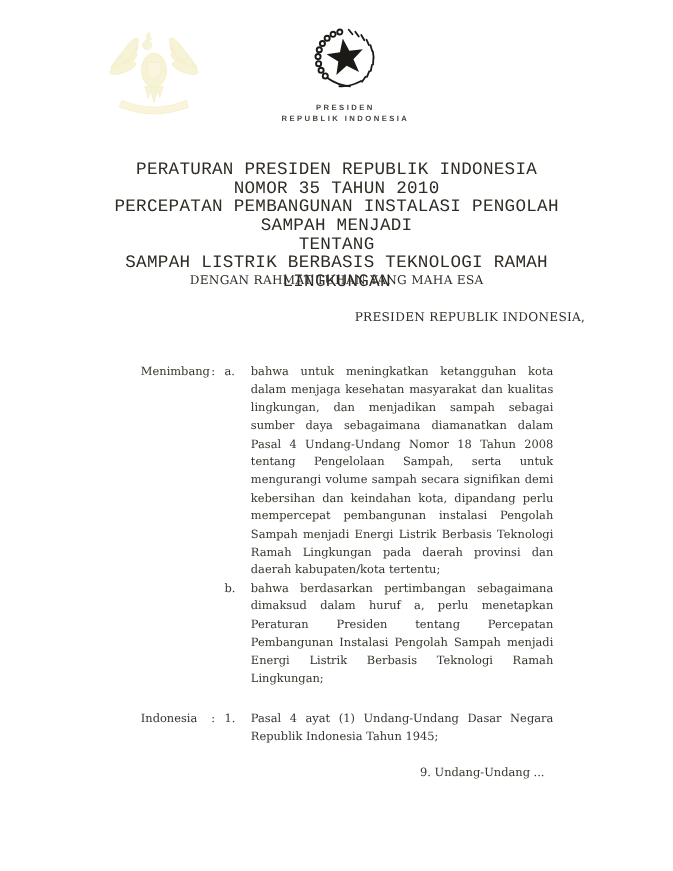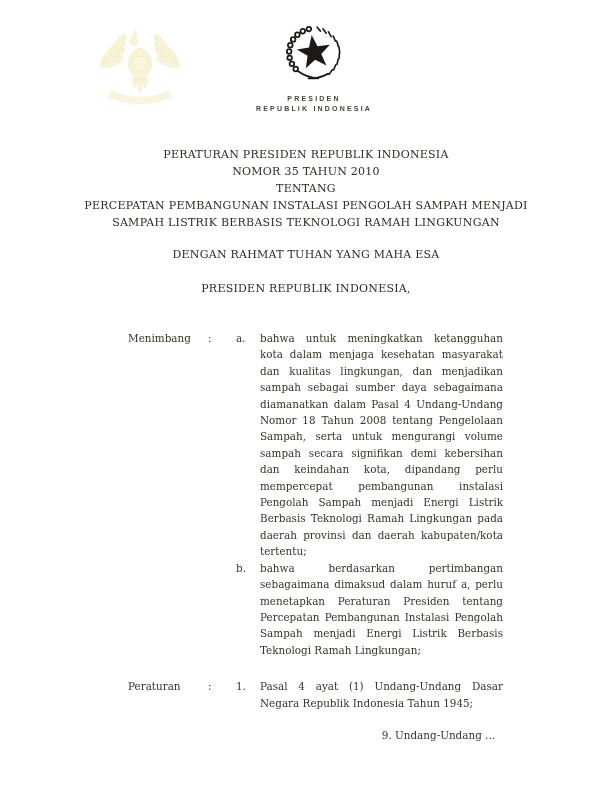--- a/index.html
+++ b/index.html
@@ -15,31 +15,32 @@
   
   .seal { position:absolute; left:272px; top:24px; width:84px; height:68px; }
   .seal-caption {
     position:absolute; left:232px; top:94px; width:164px;
     text-align:center; font-family:"Liberation Sans","DejaVu Sans",sans-serif;
     font-size:7px; line-height:9.5px; letter-spacing:2.2px; color:#4a443d; font-weight:bold;
   }
   
   .title-block {
     position:absolute; left:80px; top:146px; width:452px;
-    text-align:center; font-size:11px; line-height:17px; letter-spacing:.25px;
+    text-align:center; font-size:16px; line-height:17px; letter-spacing:.25px;
     color:#2f2b25;
+    font-family:Liberation Mono, monospace;
   }
   .centered-line { position:absolute; left:80px; width:452px; text-align:center;
     font-size:11px; letter-spacing:.25px; color:#2f2b25; }
   .invocation { top:248px; }
-  .authority  { top:282px; }
+  .authority  { top:282px;text-align:right; }
   
   .doc-body { position:absolute; left:128px; top:330px; width:375px;
     font-size:10.4px; line-height:16.4px; }
-  .clause { display:flex; align-items:flex-start;gap:16px; }
+  .clause { display:flex; align-items:flex-start; }
   .clause-label { width:64px; flex:0 0 64px; }
   .clause-colon { width:12px; flex:0 0 12px; }
   .clause-items { flex:1 1 auto; }
   .clause-item { display:flex; align-items:flex-start; }
   .item-marker { width:24px; flex:0 0 24px; }
   .item-text { flex:1 1 auto; text-align:justify; }
   .recalling { margin-top:20px; }
   .catchword { margin-top:16px; text-align:right; padding-right:8px; }
 </style>
 </head>
@@ -117,22 +118,22 @@
   </svg>
 
   <div class="seal-caption">
     <div>PRESIDEN</div>
     <div>REPUBLIK INDONESIA</div>
   </div>
 
   <div class="title-block">
     <div>PERATURAN PRESIDEN REPUBLIK INDONESIA</div>
     <div>NOMOR 35 TAHUN 2010</div>
+    <div>PERCEPATAN PEMBANGUNAN INSTALASI PENGOLAH SAMPAH MENJADI</div>
     <div>TENTANG</div>
-    <div>PERCEPATAN PEMBANGUNAN INSTALASI PENGOLAH SAMPAH MENJADI</div>
     <div>SAMPAH LISTRIK BERBASIS TEKNOLOGI RAMAH LINGKUNGAN</div>
   </div>
 
   <div class="centered-line invocation">DENGAN RAHMAT TUHAN YANG MAHA ESA</div>
   <div class="centered-line authority">PRESIDEN REPUBLIK INDONESIA,</div>
 
   <div class="doc-body">
 
     <div class="clause">
       <div class="clause-label">Menimbang</div>
@@ -143,21 +144,21 @@
           <div class="item-text">bahwa untuk meningkatkan ketangguhan kota dalam menjaga kesehatan masyarakat dan kualitas lingkungan, dan menjadikan sampah sebagai sumber daya sebagaimana diamanatkan dalam Pasal 4 Undang-Undang Nomor 18 Tahun 2008 tentang Pengelolaan Sampah, serta untuk mengurangi volume sampah secara signifikan demi kebersihan dan keindahan kota, dipandang perlu mempercepat pembangunan instalasi Pengolah Sampah menjadi Energi Listrik Berbasis Teknologi Ramah Lingkungan pada daerah provinsi dan daerah kabupaten/kota tertentu;</div>
         </div>
         <div class="clause-item">
           <span class="item-marker">b.</span>
           <div class="item-text">bahwa berdasarkan pertimbangan sebagaimana dimaksud dalam huruf a, perlu menetapkan Peraturan Presiden tentang Percepatan Pembangunan Instalasi Pengolah Sampah menjadi Energi Listrik Berbasis Teknologi Ramah Lingkungan;</div>
         </div>
       </div>
     </div>
 
     <div class="clause recalling">
-      <div class="clause-label">Peraturan</div>
+      <div class="clause-label">Indonesia</div>
       <div class="clause-colon">:</div>
       <div class="clause-items">
         <div class="clause-item">
           <span class="item-marker">1.</span>
           <div class="item-text">Pasal 4 ayat (1) Undang-Undang Dasar Negara Republik Indonesia Tahun 1945;</div>
         </div>
       </div>
     </div>
 
     <div class="catchword">9. Undang-Undang ...</div>

